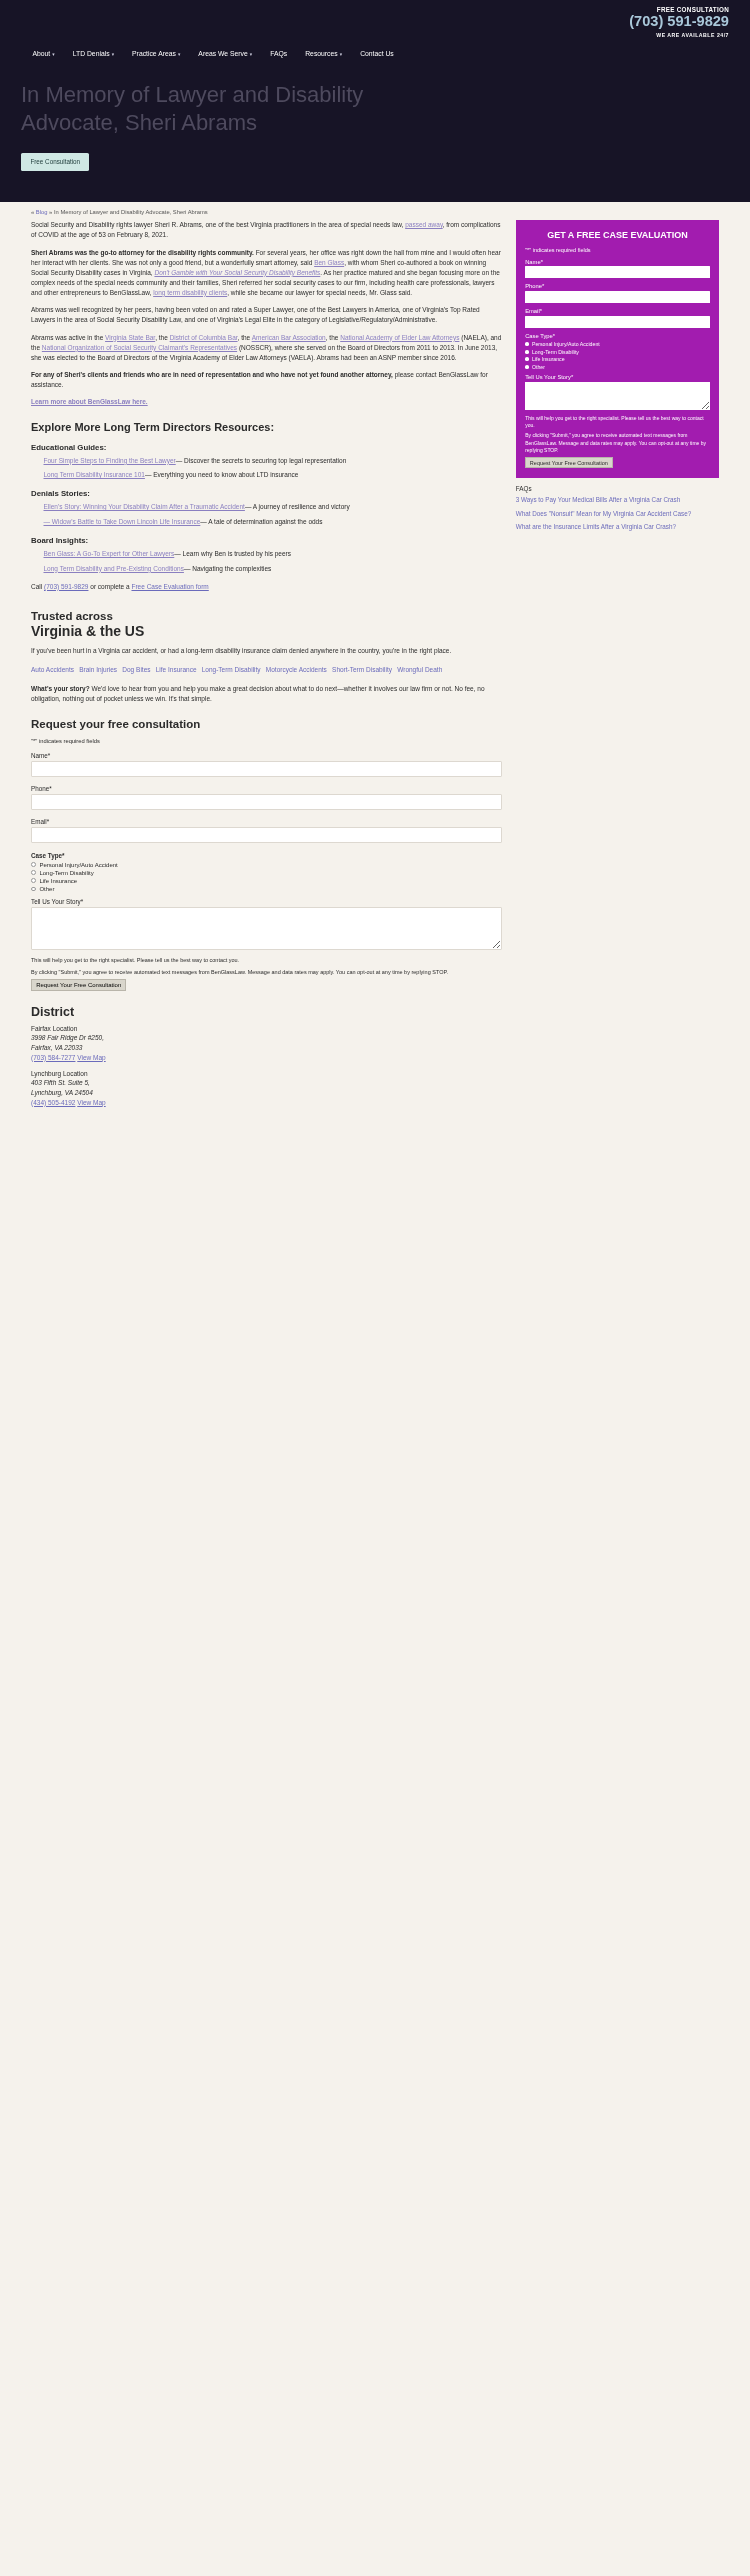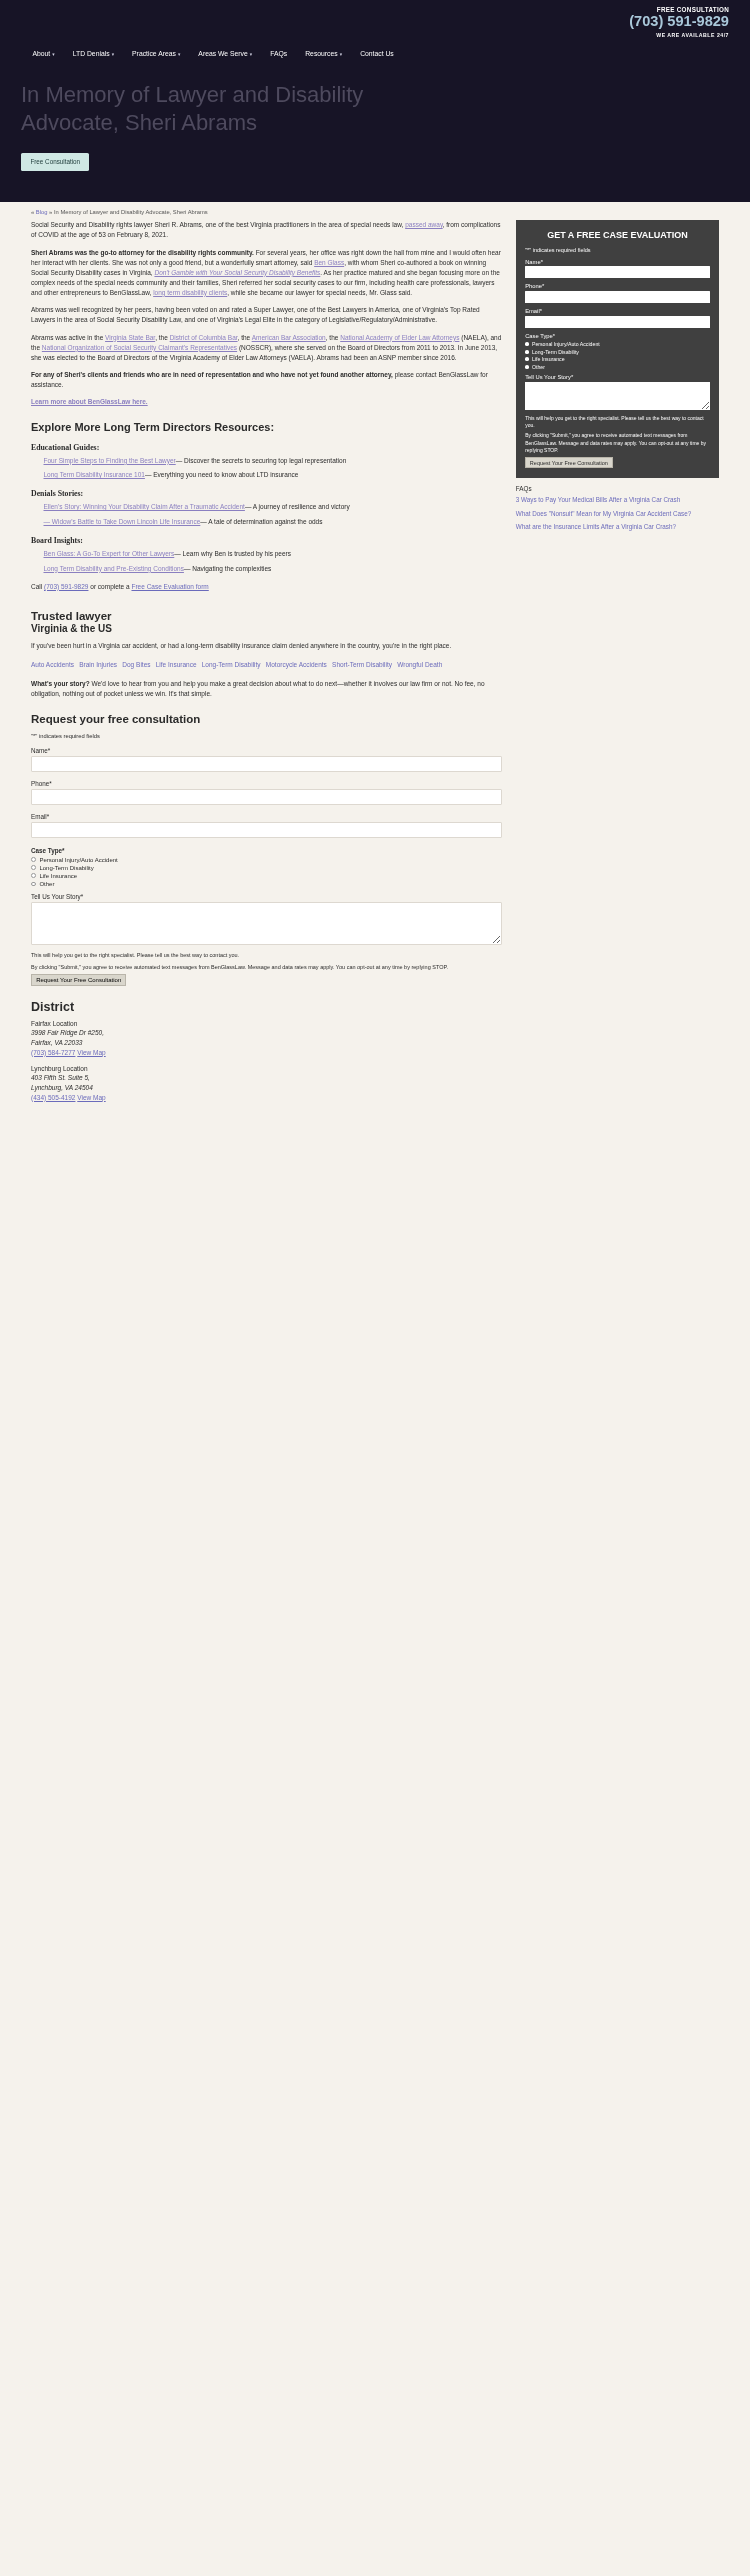--- a/index.html
+++ b/index.html
@@ -104,32 +104,31 @@
 
   h2.sect {
     font-size:11px;
     margin:13.6px 0 7.3px 0;
     font-weight:bold;
   }
   h3.sub {
     font-size:7.8px;
     margin:9.4px 0 4.2px 0;
     font-weight:bold;
-    font-family:Liberation Serif, serif;
   }
   .bulletline { margin:0 0 4.7px 0; font-size:6.5px; line-height:1.5; }
   .bullet-ind { padding-left:12.5px; }
 
   .trust-h {
     font-size:11.5px;
     font-weight:bold;
     margin:18px 0 1px 0;
   }
   .trust-h2 {
-    font-size:10px;
+    font-size:14px;
     font-weight:bold;
     margin:0 0 7.3px 0;
   }
   .taglinks { font-size:6.5px; margin-bottom:8.4px; line-height:1.8; }
   .taglinks span { color:#6b6bbb; margin-right:5.2px; cursor:pointer; }
 
   
   .form-h { font-size:11.5px; font-weight:bold; margin:14.6px 0 7.3px 0; }
   .req-note { font-size:5.8px; margin-bottom:8.4px; }
   .flabel { font-size:6.3px; margin-bottom:2.1px; display:block; }
@@ -164,21 +163,21 @@
   }
 
   
   .loc-h { font-size:12.5px; font-weight:bold; margin:13.6px 0 6.3px 0; }
   .loc-name { font-size:6.5px; margin-bottom:1px; }
   .loc-addr { font-size:6.5px; font-style:italic; margin:0; line-height:1.5; }
   .loc-phone { font-size:6.5px; color:#6b6bbb; margin:0 0 7.3px 0; }
 
   
   .card {
-    background:#404040;
+    background:#a21caf;
     color:#ffffff;
     padding:8.4px 9.4px 9.4px 9.4px;
   }
   .card h3 {
     text-align:center;
     font-size:9px;
     margin:1px 0 6.3px 0;
     font-weight:bold;
     line-height:1.3;
   }
@@ -297,21 +296,21 @@
       <span class="lnk">Ben Glass: A Go-To Expert for Other Lawyers</span><span>— Learn why Ben is trusted by his peers</span>
     </div>
     <div class="bulletline bullet-ind">
       <span class="lnk">Long Term Disability and Pre-Existing Conditions</span><span>— Navigating the complexities</span>
     </div>
 
     <p style="margin-top:8.4px">
       <span>Call </span><span class="lnk2">(703) 591-9829</span><span> or complete a </span><span class="lnk2">Free Case Evaluation form</span>
     </p>
 
-    <div class="trust-h">Trusted lawyer</div>
+    <div class="trust-h">Trusted across</div>
     <div class="trust-h2">Virginia &amp; the US</div>
 
     <p>If you've been hurt in a Virginia car accident, or had a long-term disability insurance claim denied anywhere in the country, you're in the right place.</p>
 
     <div class="taglinks">
       <span>Auto Accidents</span><span>Brain Injuries</span><span>Dog Bites</span><span>Life Insurance</span><span>Long-Term Disability</span><span>Motorcycle Accidents</span><span>Short-Term Disability</span><span>Wrongful Death</span>
     </div>
 
     <p>
       <b>What's your story?</b><span> We'd love to hear from you and help you make a great decision about what to do next—whether it involves our law firm or not. No fee, no obligation, nothing out of pocket unless we win. It's that simple.</span>

